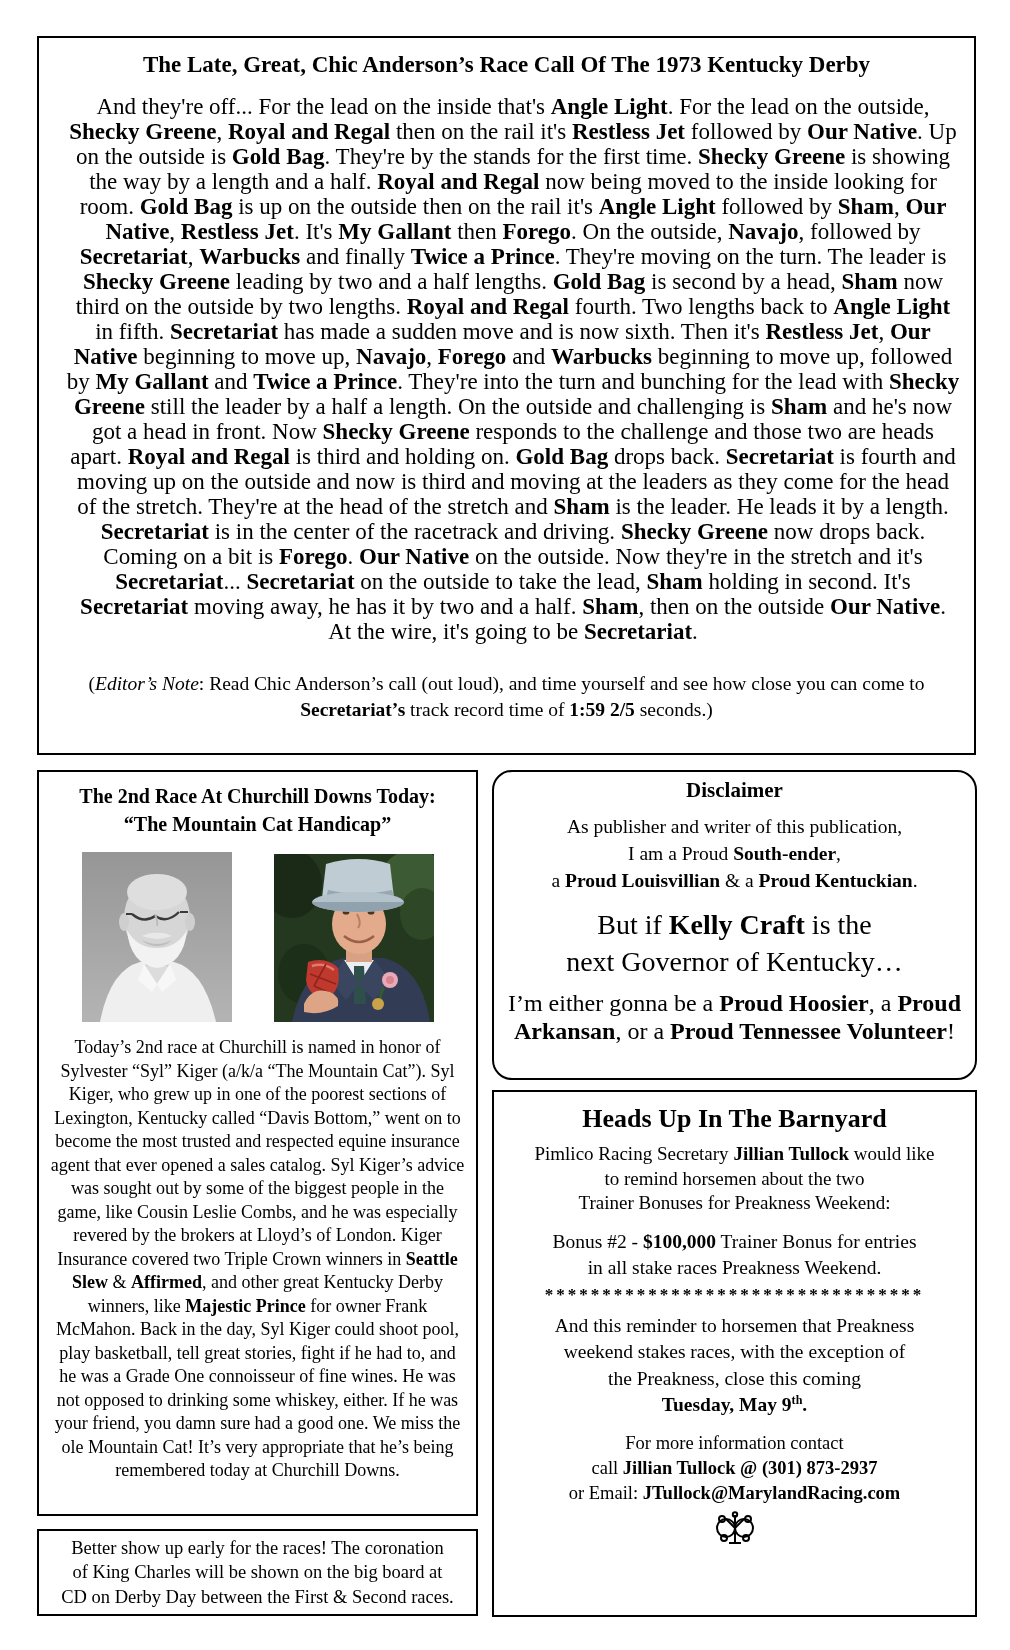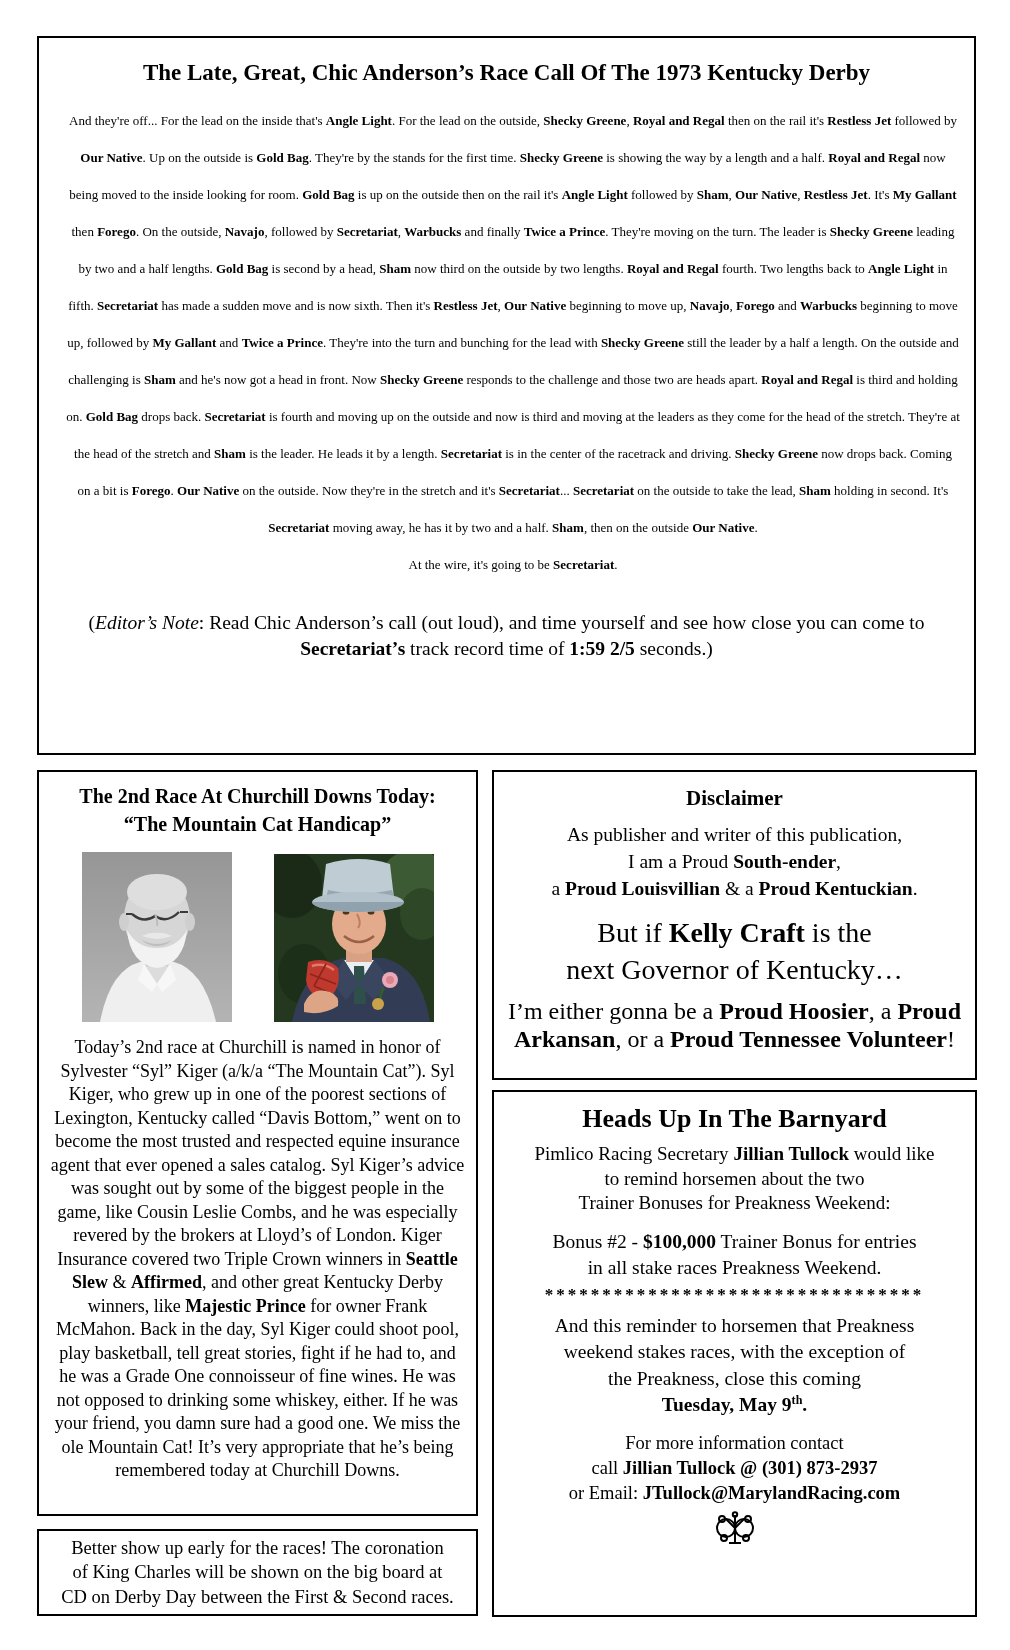--- a/index.html
+++ b/index.html
@@ -11,38 +11,38 @@
   .box{
     position:absolute;box-sizing:border-box;border:2px solid #000;background:#fff;
     overflow:hidden;text-align:center;
   }
   .b{font-weight:bold;}
   .i{font-style:italic;margin-top:45px;}
   sup{font-size:0.62em;vertical-align:super;line-height:0;}
   sup.b{font-weight:bold;}
 
   
-  #race-call-box{left:37px;top:36px;width:939px;height:719px;padding:16px 14px;}
+  #race-call-box{left:37px;top:36px;width:939px;height:719px;padding:8px 14px;}
   .rc-title{font-size:23px;font-weight:bold;margin:6px 0 16px 0;}
-  .rc-call{font-size:13px;line-height:37px;margin-left:13px;}
+  .rc-call{font-size:23px;line-height:25px;margin-left:13px;}
   .rc-note{font-size:19.5px;line-height:26px;margin-top:27px;}
 
   
   #mountain-cat-box{left:37px;top:770px;width:441px;height:746px;padding:8px 10px;}
   .mc-title{font-size:20px;line-height:28px;font-weight:bold;margin-top:2px;}
   .mc-photos{display:flex;justify-content:center;align-items:flex-end;gap:42px;margin-top:12px;height:172px;}
   .mc-body{font-size:18px;line-height:23.5px;margin-top:14px;}
 
   
   #coronation-box{left:37px;top:1529px;width:441px;height:87px;padding:0 8px;
     display:flex;align-items:center;justify-content:center;}
   .cor-text{font-size:18.5px;line-height:24.5px;}
 
   
-  #disclaimer-box{left:492px;top:770px;width:485px;height:310px;padding:8px 10px;}
+  #disclaimer-box{left:492px;top:770px;width:485px;height:310px;padding:0 10px;border-radius:20px;}
   .dc-title{font-size:21px;font-weight:bold;margin:6px 0 10px 0;}
   .dc-intro{font-size:19.5px;line-height:27px;}
   .dc-big{font-size:28px;line-height:37px;margin:12px 0 10px 0;}
   .dc-outro{font-size:24px;line-height:27.5px;}
 
   
   #barnyard-box{left:492px;top:1090px;width:485px;height:527px;padding:6px 10px;}
   .by-title{font-size:26px;font-weight:bold;margin:6px 0 8px 0;}
   .by-intro{font-size:19px;line-height:24.5px;}
   .by-bonus{font-size:19.5px;line-height:26.5px;margin-top:13px;}

